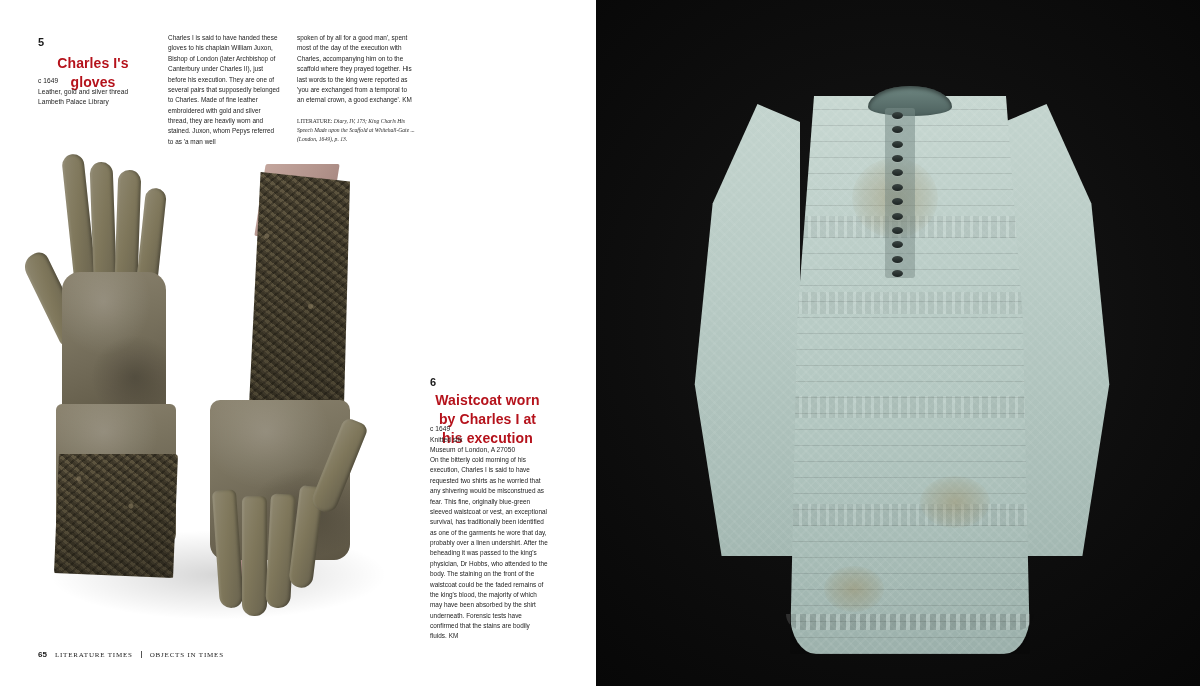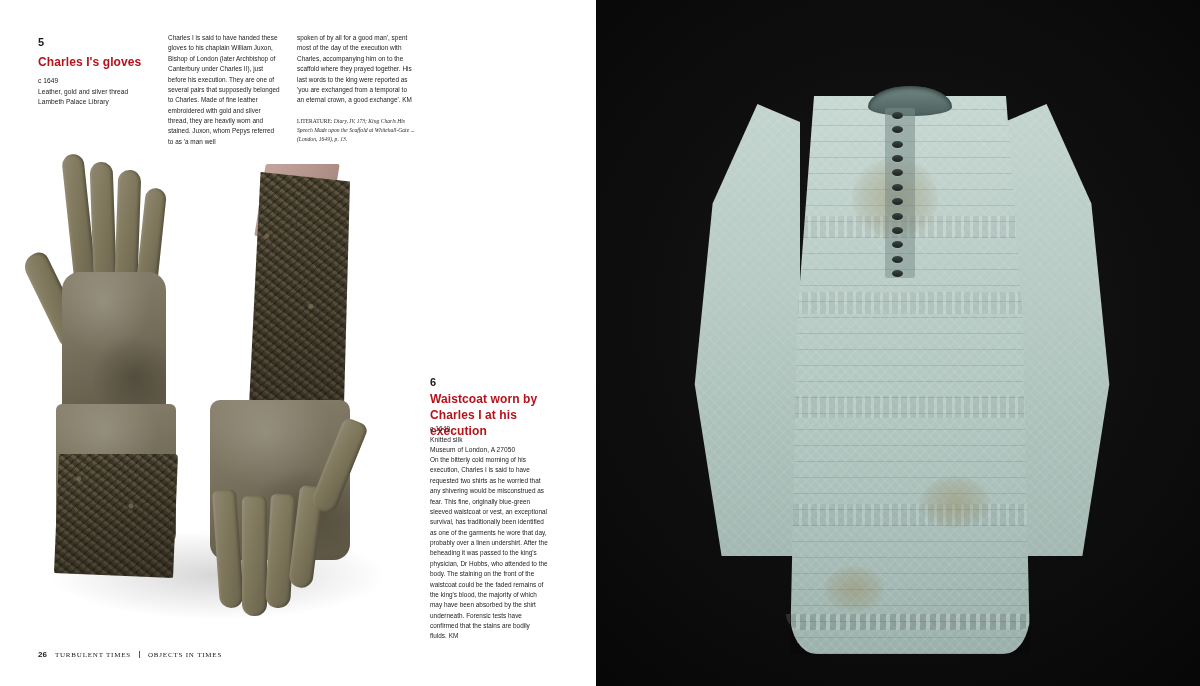--- a/index.html
+++ b/index.html
@@ -31,24 +31,25 @@
     font-family: "Liberation Sans", sans-serif;
     font-weight: bold;
     font-size: 11px;
     color: #1a1a1a;
     letter-spacing: .2px;
   }
   .entry-title {
     position: absolute;
     font-family: "Liberation Sans", sans-serif;
     font-weight: bold;
-    font-size: 12px;
+    font-size: 14px;
     color: #b5121b;
     line-height: 1.35;
     letter-spacing: .1px;
+    text-align: center;
   }
   .entry-meta {
     position: absolute;
     font-family: "Liberation Sans", sans-serif;
     font-size: 6.6px;
     color: #222;
     line-height: 1.62;
     letter-spacing: .05px;
   }
   .body-col {
@@ -301,22 +302,22 @@
     <div class="entry-num e6-num">6</div>
     <div class="entry-title e6-title">Waistcoat worn by Charles I at his execution</div>
     <div class="entry-meta e6-meta">
       <div>c 1649</div>
       <div>Knitted silk</div>
       <div>Museum of London, A 27050</div>
     </div>
     <div class="body-col col-c">On the bitterly cold morning of his execution, Charles I is said to have requested two shirts as he worried that any shivering would be misconstrued as fear. This fine, originally blue-green sleeved waistcoat or vest, an exceptional survival, has traditionally been identified as one of the garments he wore that day, probably over a linen undershirt. After the beheading it was passed to the king's physician, Dr Hobbs, who attended to the body.  The staining on the front of the waistcoat could be the faded remains of the king's blood, the majority of which may have been absorbed by the shirt underneath. Forensic tests have confirmed that the stains are bodily fluids. KM</div>
 
     <div class="folio">
-      <span class="pg">26</span>
-      <span>TURBULENT TIMES</span>
+      <span class="pg">65</span>
+      <span>LITERATURE TIMES</span>
       <span class="rule"></span>
       <span>OBJECTS IN TIMES</span>
     </div>
   </div>
 
   <div class="page-right">
     <div class="plate-bg"></div>
 
     <div class="waistcoat">
       <div class="wc-sleeve left"></div>

